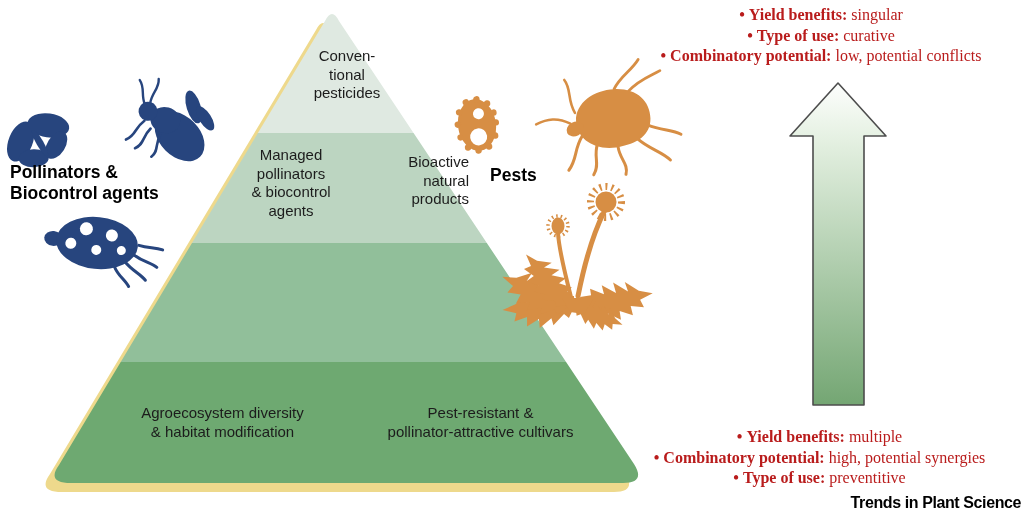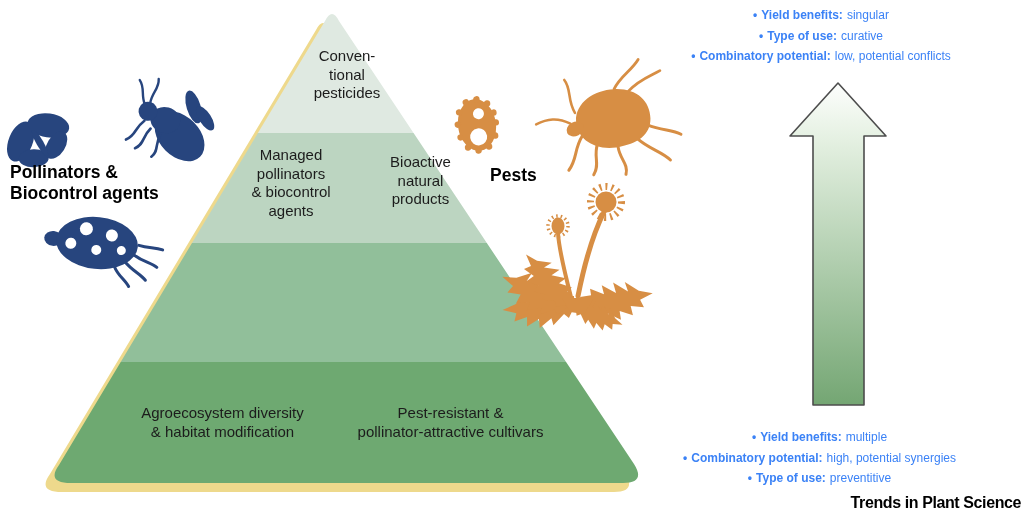--- a/index.html
+++ b/index.html
@@ -10,21 +10,21 @@
   .canvas svg{position:absolute;left:0;top:0;}
   .abs{position:absolute;}
   .tier-label{
     font-size:15px;line-height:18.5px;text-align:center;color:#1c1c1c;
     white-space:pre-line;
   }
   .group-label{
     font-weight:bold;font-size:17.5px;line-height:21px;text-align:left;color:#000;
     white-space:pre-line;
   }
-  .annot{font-size:12px;line-height:20.5px;text-align:center;color:#3b82f6;}
+  .annot{font-size:16px;line-height:20.5px;text-align:center;color:#b91c1c;font-family:Liberation Serif, serif;}
   .annot .blt{margin-right:4px;font-weight:bold;}
   .annot .blbl{font-weight:bold;}
   .annot .bval{margin-left:4px;}
   .journal{font-weight:bold;font-size:16px;letter-spacing:-0.4px;color:#000;}
 </style>
 </head>
 <body>
 
 <div class="canvas">
 
@@ -134,26 +134,26 @@
     </g>
   </svg>
 
   <div class="abs tier-label" style="left:277px;top:47px;width:140px;">Conven-
 tional
 pesticides</div>
   <div class="abs tier-label" style="left:226px;top:146px;width:130px;">Managed
 pollinators
 &amp; biocontrol
 agents</div>
-  <div class="abs tier-label" style="left:358px;top:153px;width:125px;">Bioactive
+  <div class="abs tier-label" style="left:344px;top:153px;width:125px;text-align:right;">Bioactive
 natural
 products</div>
   <div class="abs tier-label" style="left:95px;top:404px;width:255px;">Agroecosystem diversity
 &amp; habitat modification</div>
-  <div class="abs tier-label" style="left:318px;top:404px;width:265px;">Pest-resistant &amp;
+  <div class="abs tier-label" style="left:348px;top:404px;width:265px;">Pest-resistant &amp;
 pollinator-attractive cultivars</div>
 
   <div class="abs group-label" style="left:10px;top:162px;width:212px;">Pollinators &amp;
 Biocontrol agents</div>
   <div class="abs group-label" style="left:490px;top:165px;width:90px;">Pests</div>
 
   <div class="abs annot" style="left:618px;top:5px;width:406px;">
     <div><span class="blt">•</span><span class="blbl">Yield benefits:</span><span class="bval">singular</span></div>
     <div><span class="blt">•</span><span class="blbl">Type of use:</span><span class="bval">curative</span></div>
     <div><span class="blt">•</span><span class="blbl">Combinatory potential:</span><span class="bval">low, potential conflicts</span></div>

